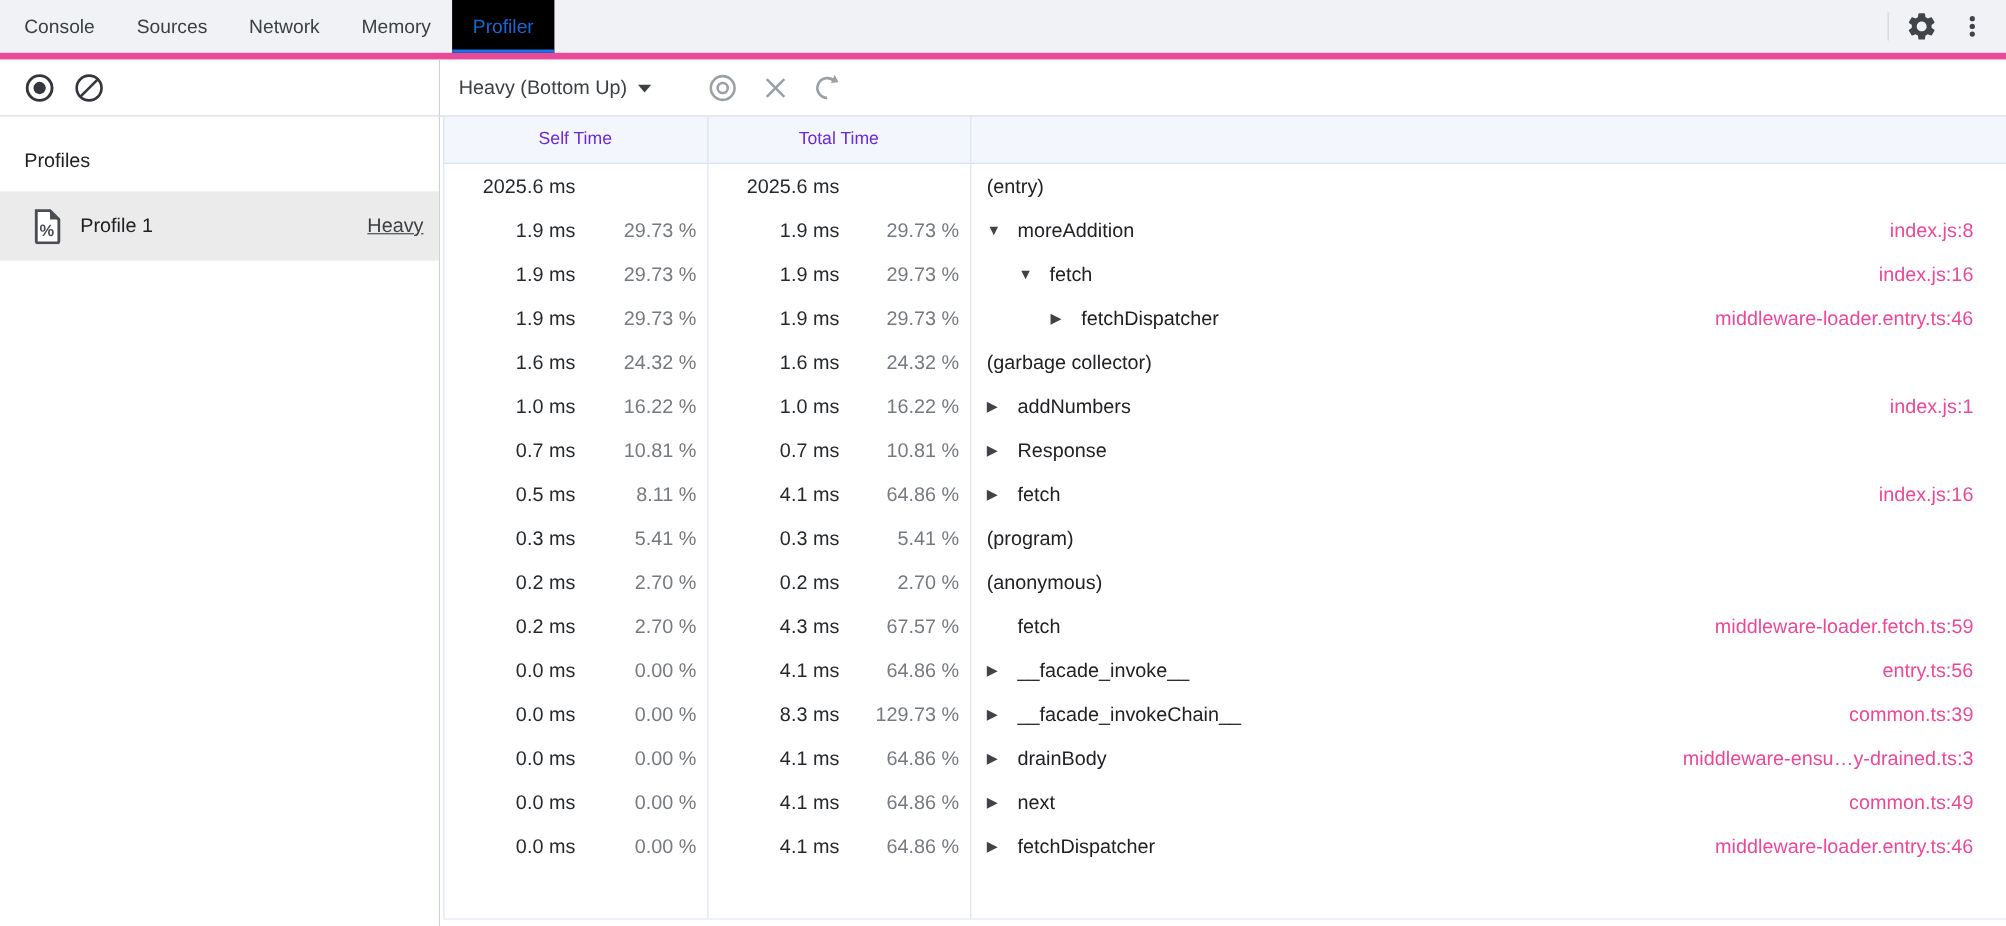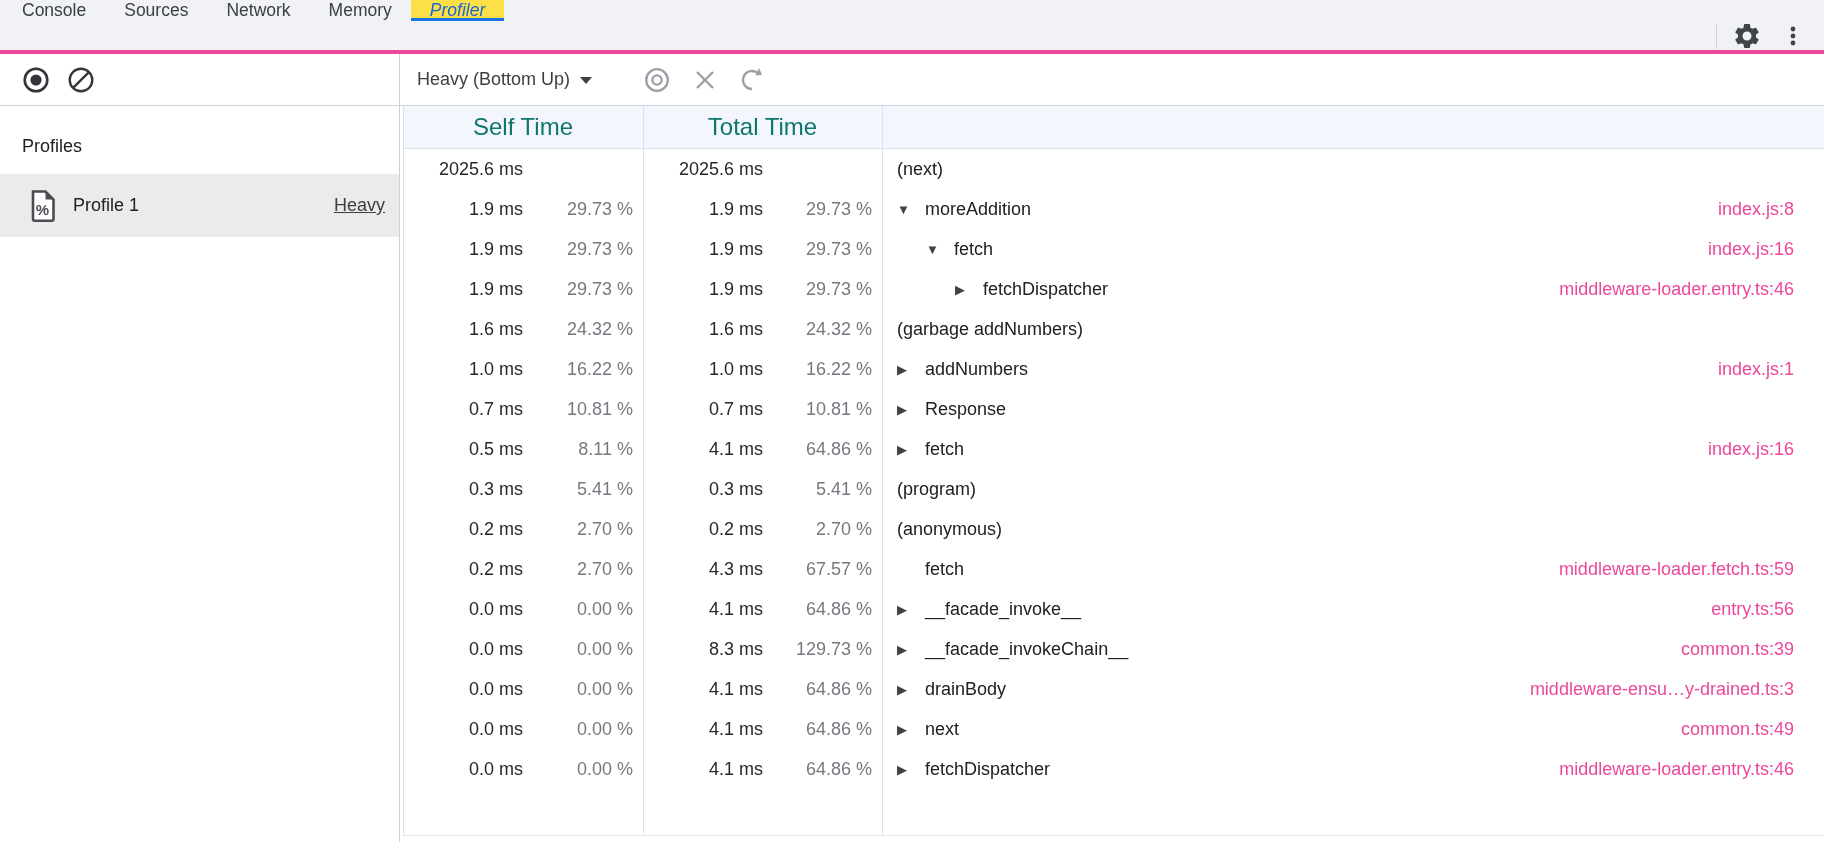--- a/index.html
+++ b/index.html
@@ -1,27 +1,27 @@
 <!DOCTYPE html>
 <html><head>
 <meta charset="utf-8">
 <style>
   * { box-sizing: border-box; margin: 0; padding: 0; }
   html,body { width:1824px; height:842px; overflow:hidden; background:#fff;
     font-family:"Liberation Sans", sans-serif; color:#202124; }
 
   
-  .tabbar { height:54px; background:#f0f2f5; border-bottom:4px solid #ec4899;
-    display:flex; align-items:stretch;flex-direction:column; }
+  .tabbar { height:54px; background:#f0f2f5; border-bottom:6px solid #ec4899;
+    display:flex; align-items:stretch; }
   .tabs { display:flex; align-items:stretch; }
   .tab { padding:0 19px; display:flex; align-items:center; font-size:17.5px;
     color:#3c4043; cursor:default; }
   .tab:first-child { margin-left:3px; }
-  .tab.active { background:#fde047; color:#1967d2;
-    box-shadow: inset 0 -3px 0 0 #1a73e8; font-style: italic; }
+  .tab.active { background:#000000; color:#1967d2;
+    box-shadow: inset 0 -3px 0 0 #1a73e8; }
   .tabbar-right { margin-left:auto; display:flex; align-items:center;
     padding-right:16px; }
   .tabbar-sep { width:1px; height:26px; background:#d0d4da; margin-right:15px; }
   .tb-icon { width:30px; height:30px; display:block; }
   .kebab { margin-left:16px; }
 
   
   .toolbar { height:52px; border-bottom:1px solid #ccd0d7; display:flex; }
   .toolbar-left { width:400px; border-right:1px solid #ccd0d7; display:flex;
     align-items:center; padding-left:21px; }
@@ -51,21 +51,21 @@
   .save-link { margin-left:auto; font-size:18px; color:#3c4043;
     text-decoration:underline; cursor:pointer; }
 
   .main { flex:1; position:relative; }
   .grid { position:absolute; left:3px; right:0; top:0; bottom:6px;
     border-bottom:1px solid #e0e7f3; }
   .vline { position:absolute; top:0; bottom:0; width:1px; background:#d9e2f2; }
   .vline.v0 { left:0; } .vline.v1 { left:240px; } .vline.v2 { left:479px; }
 
   .grid-header { height:43px; background:#f3f6fc; border-bottom:1px solid #d6e0f0;
-    display:flex; align-items:center; font-size:24px; color:#0f766e; }
+    display:flex; align-items:center; font-size:16px; color:#6d28d9; }
   .gh-self { width:240px; text-align:center; }
   .gh-total { width:239px; text-align:center; }
   .gh-fn { flex:1; padding-left:15px; }
 
   .row { height:40px; display:flex; align-items:center; font-size:18px; }
   .cell.time { display:flex; align-items:center; }
   .cell.c1 { width:240px; } .cell.c2 { width:239px; }
   .ms { width:120px; text-align:right; color:#24282c; }
   .pct { flex:1; text-align:right; padding-right:10px; color:#757a80; }
   .cell.fn { flex:1; display:flex; align-items:center;
@@ -177,21 +177,21 @@
             <div class="cell time c1">
               <span class="ms">2025.6 ms</span>
               <span class="pct"></span>
             </div>
             <div class="cell time c2">
               <span class="ms">2025.6 ms</span>
               <span class="pct"></span>
             </div>
             <div class="cell fn">
               <span class="indent" style="width: 0px;"></span>
-              <span class="fname">(next)</span>
+              <span class="fname">(entry)</span>
             </div>
           </div>
           <div class="row">
             <div class="cell time c1">
               <span class="ms">1.9 ms</span>
               <span class="pct">29.73 %</span>
             </div>
             <div class="cell time c2">
               <span class="ms">1.9 ms</span>
               <span class="pct">29.73 %</span>
@@ -239,21 +239,21 @@
             <div class="cell time c1">
               <span class="ms">1.6 ms</span>
               <span class="pct">24.32 %</span>
             </div>
             <div class="cell time c2">
               <span class="ms">1.6 ms</span>
               <span class="pct">24.32 %</span>
             </div>
             <div class="cell fn">
               <span class="indent" style="width: 0px;"></span>
-              <span class="fname">(garbage addNumbers)</span>
+              <span class="fname">(garbage collector)</span>
             </div>
           </div>
           <div class="row">
             <div class="cell time c1">
               <span class="ms">1.0 ms</span>
               <span class="pct">16.22 %</span>
             </div>
             <div class="cell time c2">
               <span class="ms">1.0 ms</span>
               <span class="pct">16.22 %</span>

